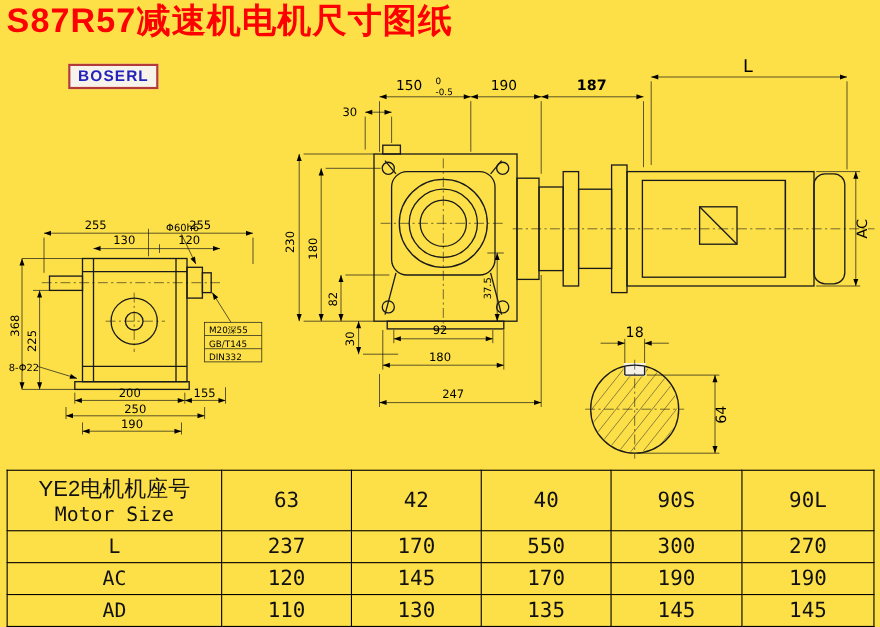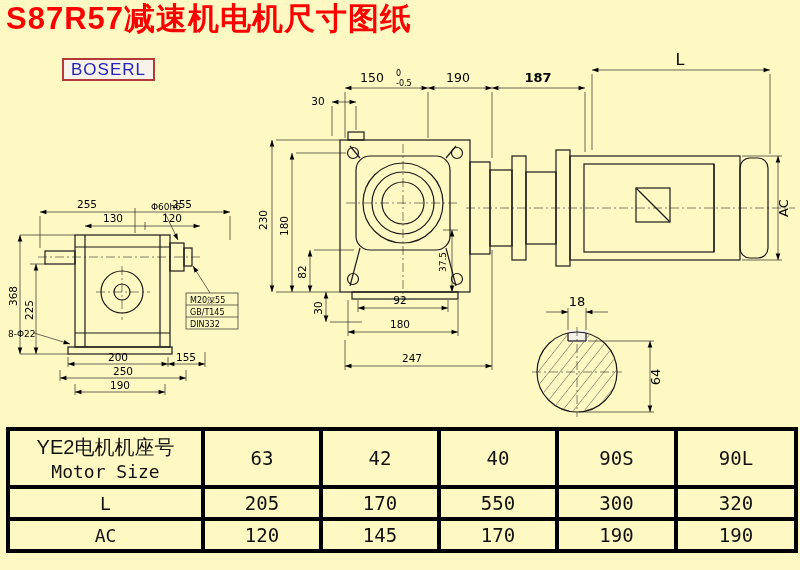--- a/index.html
+++ b/index.html
@@ -1,34 +1,34 @@
 <!DOCTYPE html>
 <html><head>
 <meta charset="utf-8">
 <style>
   html,body { margin:0; padding:0; background:#ddd; }
-  .page { position:relative; width:800px; height:570px; background:#fef9c3; overflow:hidden;
+  .page { position:relative; width:800px; height:570px; background:#fde047; overflow:hidden;
           font-family:"Liberation Sans","DejaVu Sans",sans-serif; }
   .title { position:absolute; left:6px; top:-2px; font-size:31px; font-weight:bold; color:#fe0000; letter-spacing:1px; }
-  .logo { position:absolute; left:62px; top:58px; border:2px solid #b43a3a; color:#2323bb; font-weight:normal;
-          font-size:17px; padding:0 7px; letter-spacing:1px; background:#f7f3ea; line-height:19px; }
+  .logo { position:absolute; left:62px; top:58px; border:2px solid #b43a3a; color:#2323bb; font-weight:bold;
+          font-size:14px; padding:0 7px; letter-spacing:1px; background:#f7f3ea; line-height:19px; }
   svg.drawing { position:absolute; left:0; top:40px; }
   svg .t  { font-family:"DejaVu Sans","Liberation Sans",sans-serif; font-size:10.5px; fill:#000; text-anchor:middle; }
   svg .s8 { font-size:8px; text-anchor:start; }
   svg .s9 { font-size:9px; }
   svg .s12 { font-size:12.5px; }
   svg .s13 { font-size:13px; }
   svg .bold { font-weight:bold; }
   svg .s15 { font-size:16px; }
   svg .ln { stroke:#1a1a1a; stroke-width:1.2; fill:none; }
   svg .th { stroke:#1a1a1a; stroke-width:0.65; fill:none; }
   svg .cl { stroke:#1a1a1a; stroke-width:0.55; stroke-dasharray:9 3 2 3; fill:none; }
   svg .ht { stroke:#333; stroke-width:0.5; }
   table.spec { position:absolute; left:6px; top:427px; width:788px; border-collapse:collapse; table-layout:fixed; }
-  .spec td { border:4px solid #000000; text-align:center; vertical-align:middle; color:#111; padding:0; }
+  .spec td { border:1px solid #000000; text-align:center; vertical-align:middle; color:#111; padding:0; }
   .spec tr.hdr td { height:54px; }
   .spec tr.r td { height:28px; }
   .spec .num { font-size:19px; font-family:"DejaVu Sans Mono","Liberation Mono",monospace; }
   .spec .lblcn { font-size:20px; font-family:"Liberation Sans","DejaVu Sans",sans-serif; }
   .spec .lblen { font-size:18px; font-family:"DejaVu Sans Mono","Liberation Mono",monospace; }
 </style>
 </head>
 <body>
 
 <div class="page">
@@ -255,30 +255,38 @@
           <div class="lblen">Motor Size</div>
         </td>
         <td class="num">63</td>
         <td class="num">42</td>
         <td class="num">40</td>
         <td class="num">90S</td>
         <td class="num">90L</td>
       </tr>
       <tr class="r">
         <td class="lblen">L</td>
-        <td class="num">205</td>
+        <td class="num">237</td>
         <td class="num">170</td>
         <td class="num">550</td>
         <td class="num">300</td>
-        <td class="num">320</td>
+        <td class="num">270</td>
       </tr>
       <tr class="r">
         <td class="lblen">AC</td>
         <td class="num">120</td>
         <td class="num">145</td>
         <td class="num">170</td>
         <td class="num">190</td>
         <td class="num">190</td>
       </tr>
+      <tr class="r">
+        <td class="lblen">AD</td>
+        <td class="num">110</td>
+        <td class="num">130</td>
+        <td class="num">135</td>
+        <td class="num">145</td>
+        <td class="num">145</td>
+      </tr>
     </tbody>
   </table>
 
 </div>
 
 </body></html>

